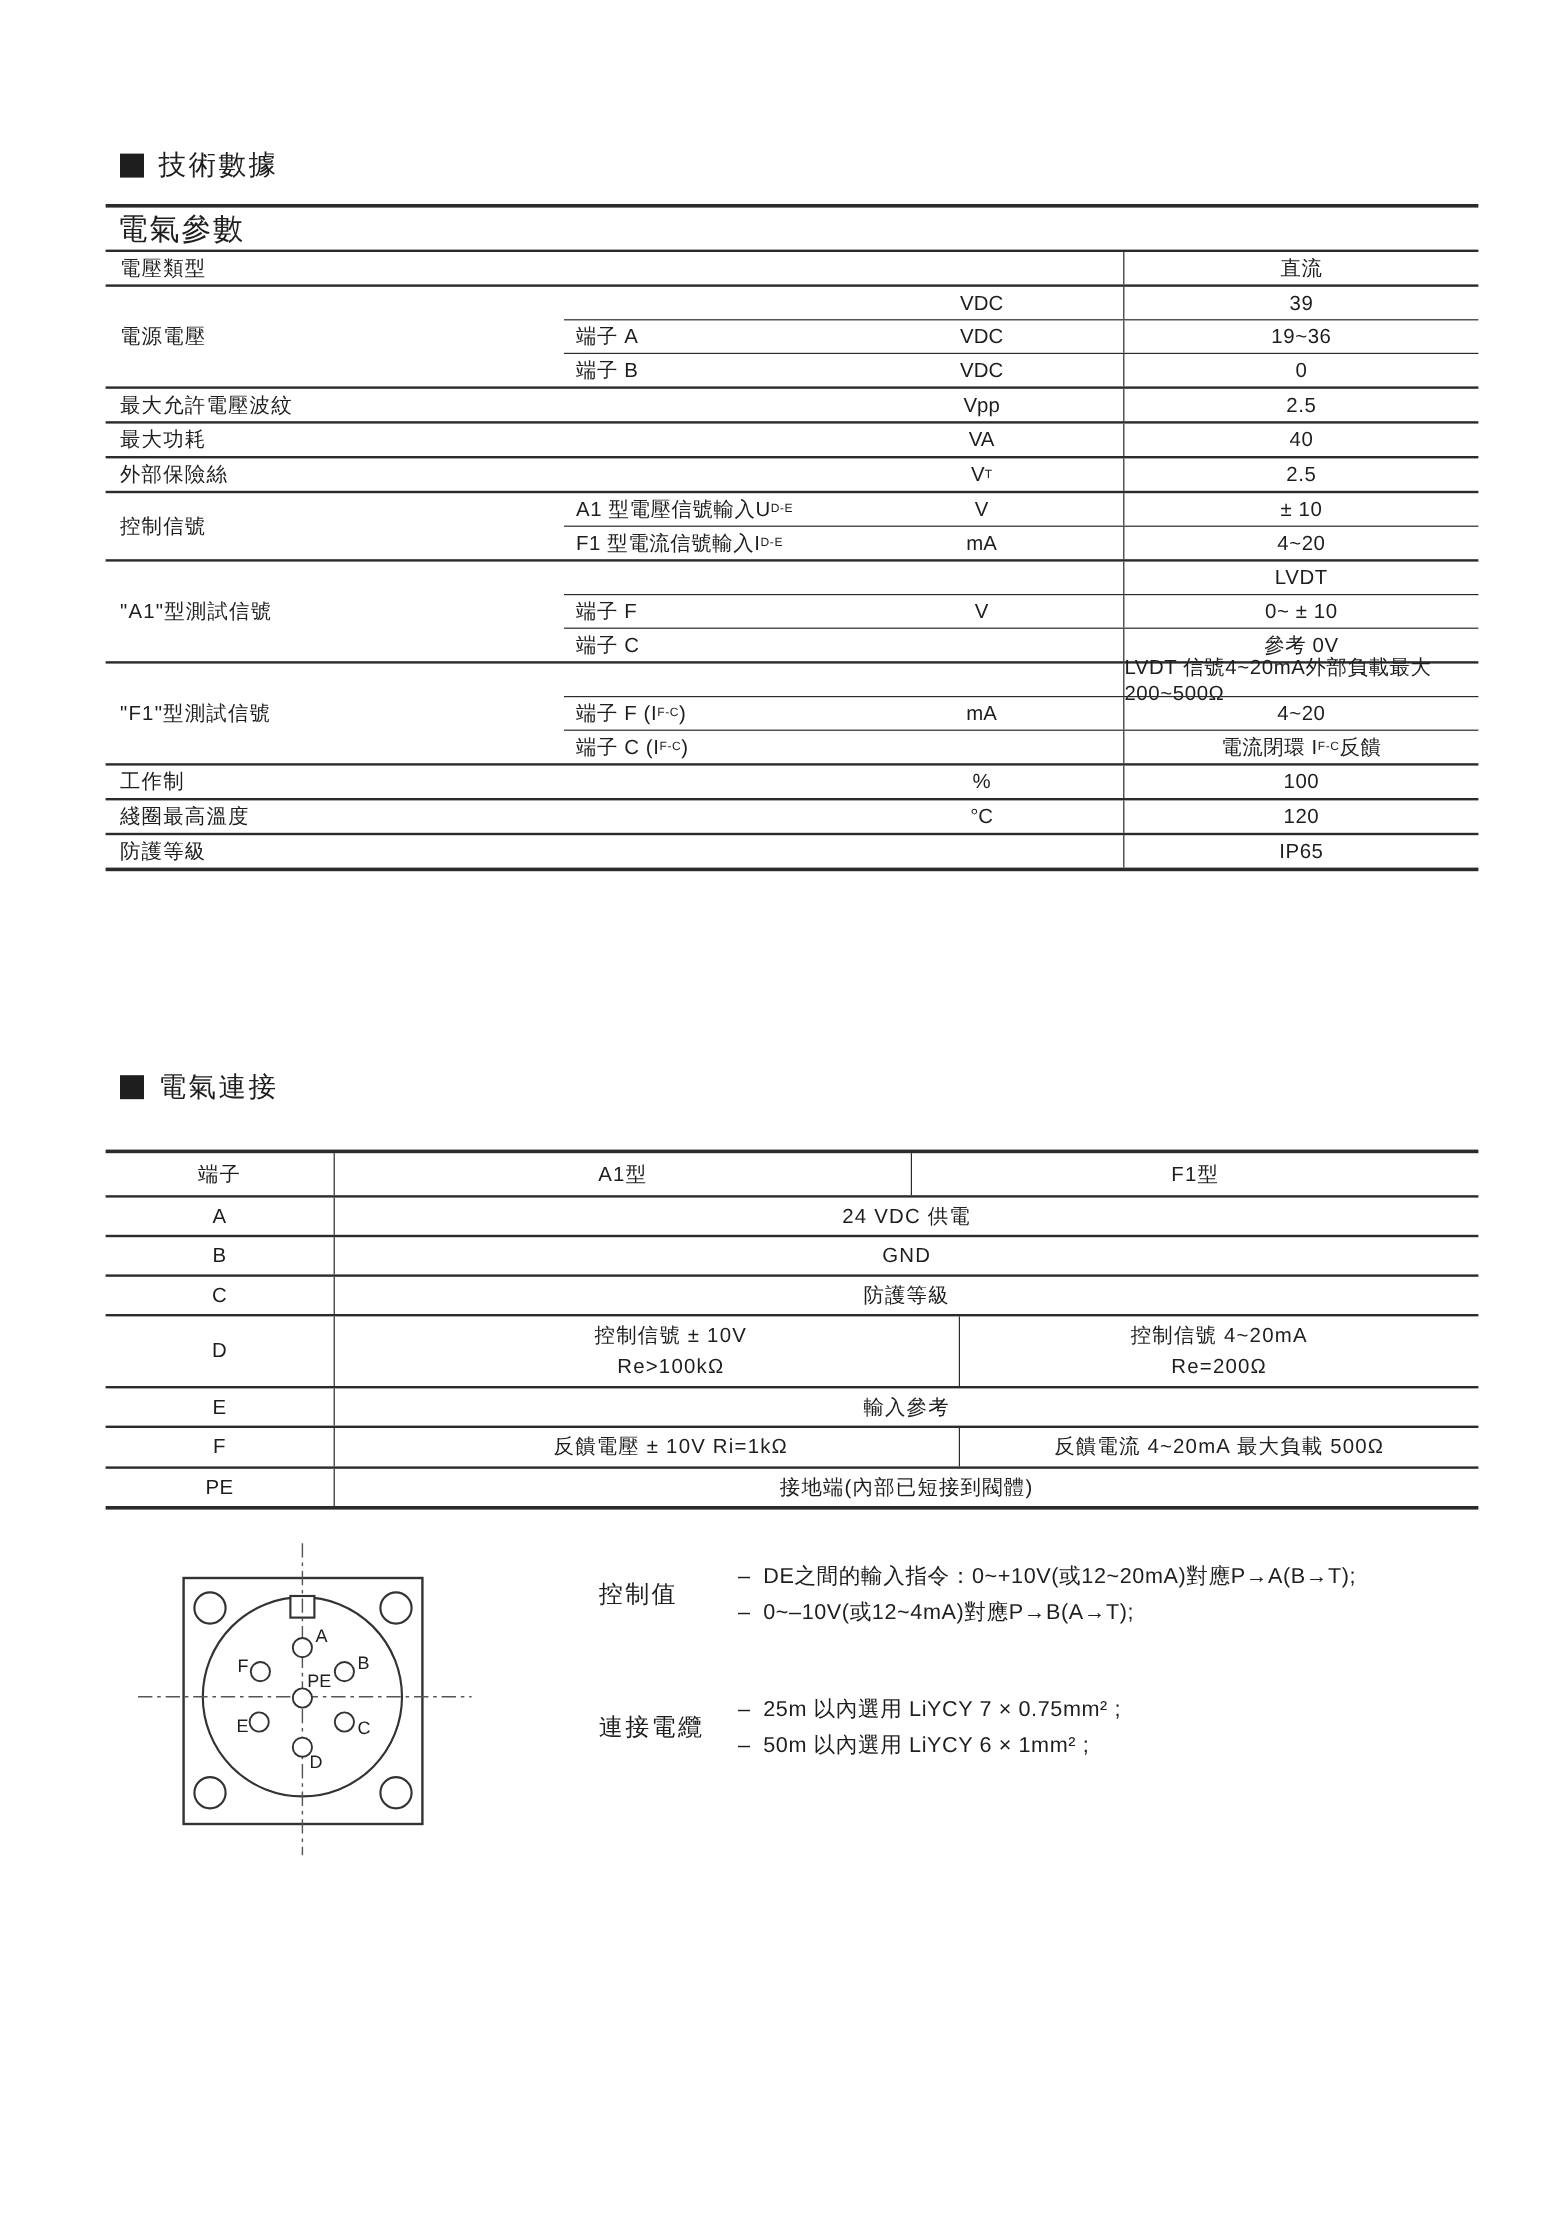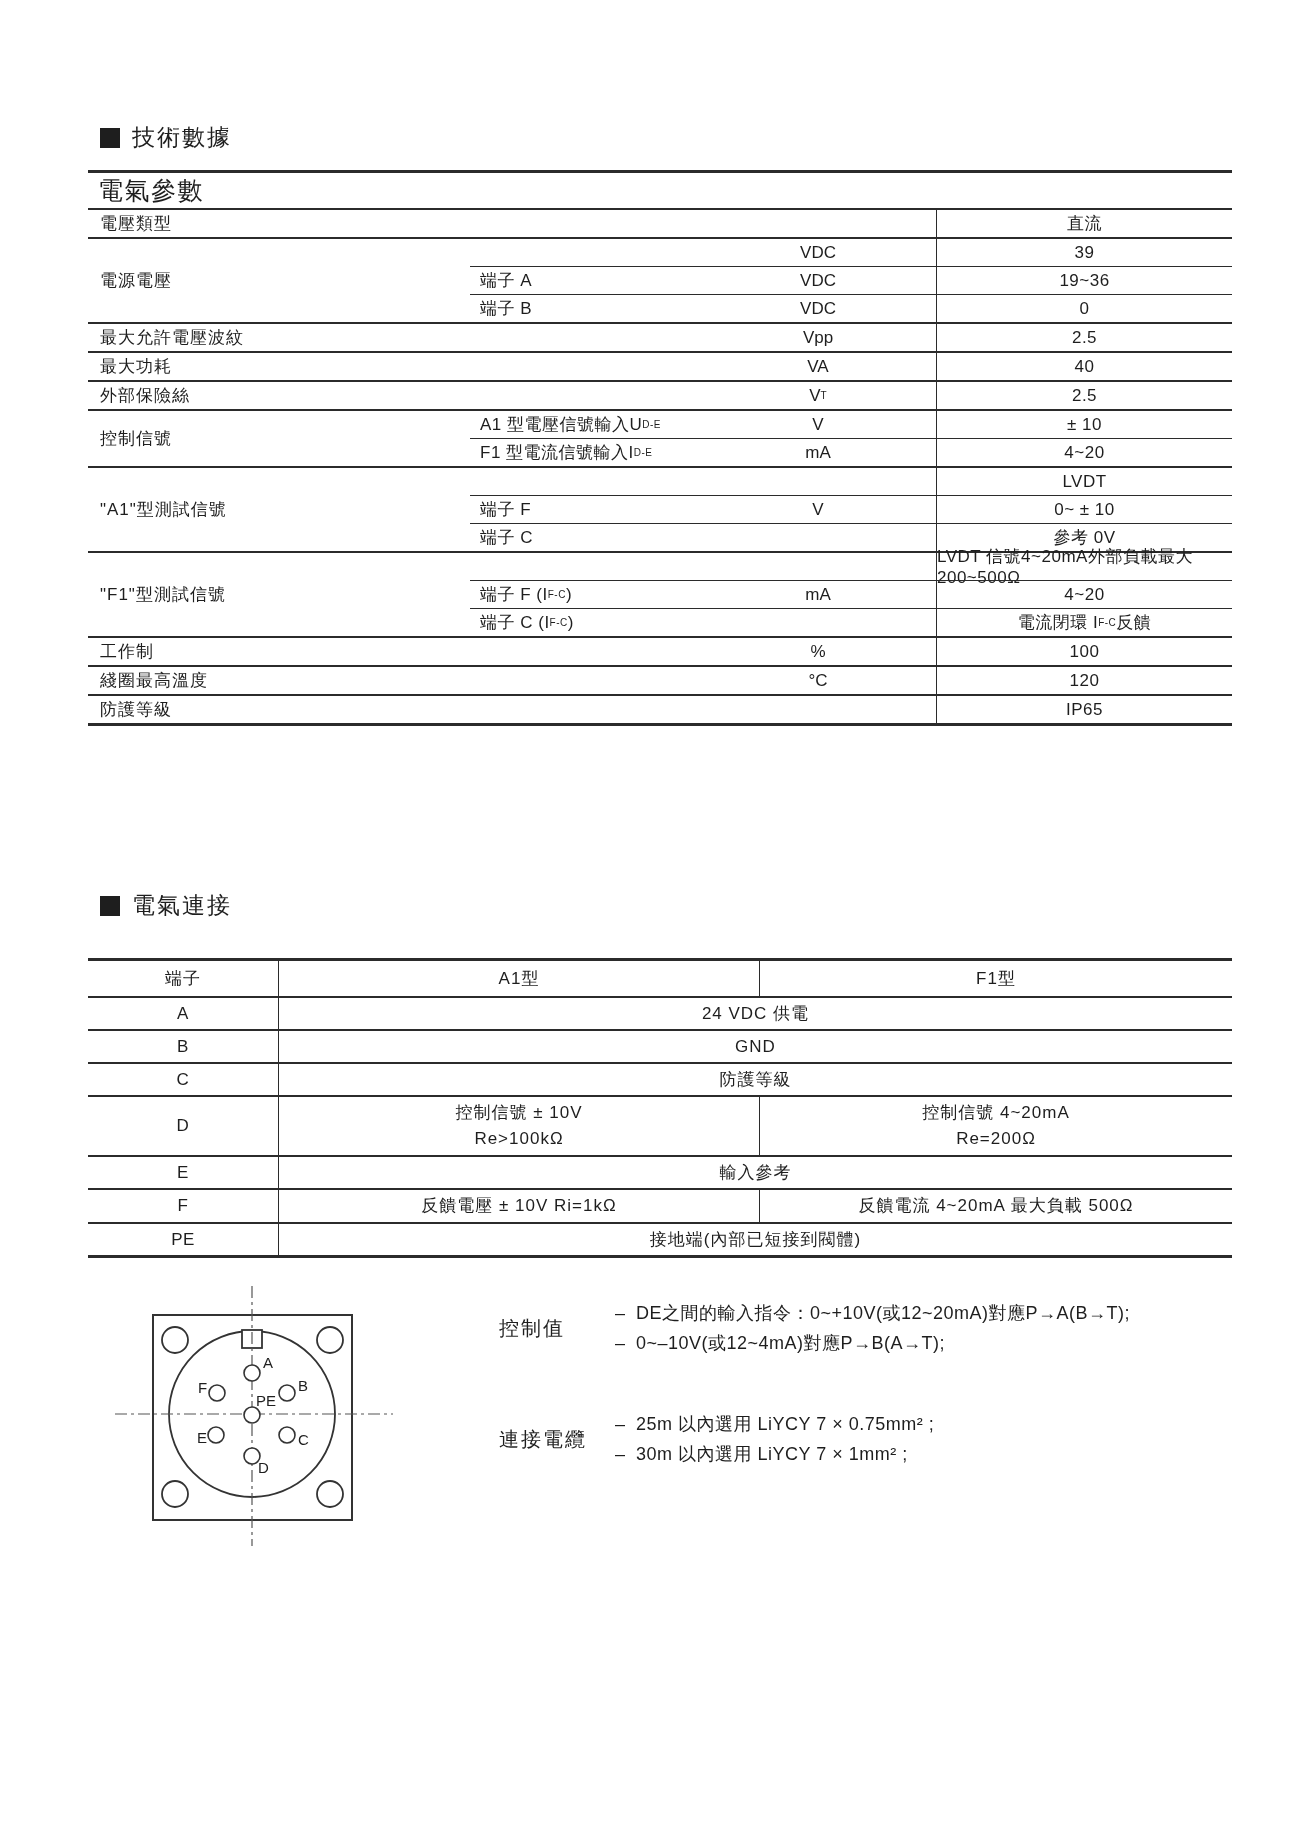--- a/index.html
+++ b/index.html
@@ -58,21 +58,21 @@
   .t2-row:last-child { border-bottom:3.5px solid #2b2b2b; }
   .t2-terminal { width:190px; display:flex; align-items:center; justify-content:center; letter-spacing:0.5px; }
   .t2-span {
     flex:1; border-left:1.5px solid #2b2b2b;
     display:flex; align-items:center; justify-content:center; letter-spacing:1px;
   }
   .t2-a1, .t2-f1 {
     border-left:1.5px solid #2b2b2b; display:flex; flex-direction:column;
     align-items:center; justify-content:center; padding:3px 0; letter-spacing:1px;
   }
-  .t2-a1 { width:480px; }
+  .t2-a1 { width:480px;padding-left:40px; }
   .t2-f1 { flex:1; }
   .t2-line { line-height:26px; }
 
   
   .connector-svg { position:absolute; left:110px; top:1278px; }
   .connector-svg text {
     font-family:"Liberation Sans","DejaVu Sans",sans-serif;
     font-size:15px; fill:#1e1e1e;
   }
 
@@ -342,18 +342,18 @@
   </div>
   <div class="note" id="note-1">
     <div class="note-label">連接電纜</div>
     <div class="note-items">
         <div class="note-item">
           <span class="note-dash">–</span>
           <span class="note-text">25m 以內選用 LiYCY 7 × 0.75mm² ;</span>
         </div>
         <div class="note-item">
           <span class="note-dash">–</span>
-          <span class="note-text">30m 以內選用 LiYCY 7 × 1mm² ;</span>
+          <span class="note-text">50m 以內選用 LiYCY 6 × 1mm² ;</span>
         </div>
       </div>
   </div>
 
 </div>
 
 </body></html>

